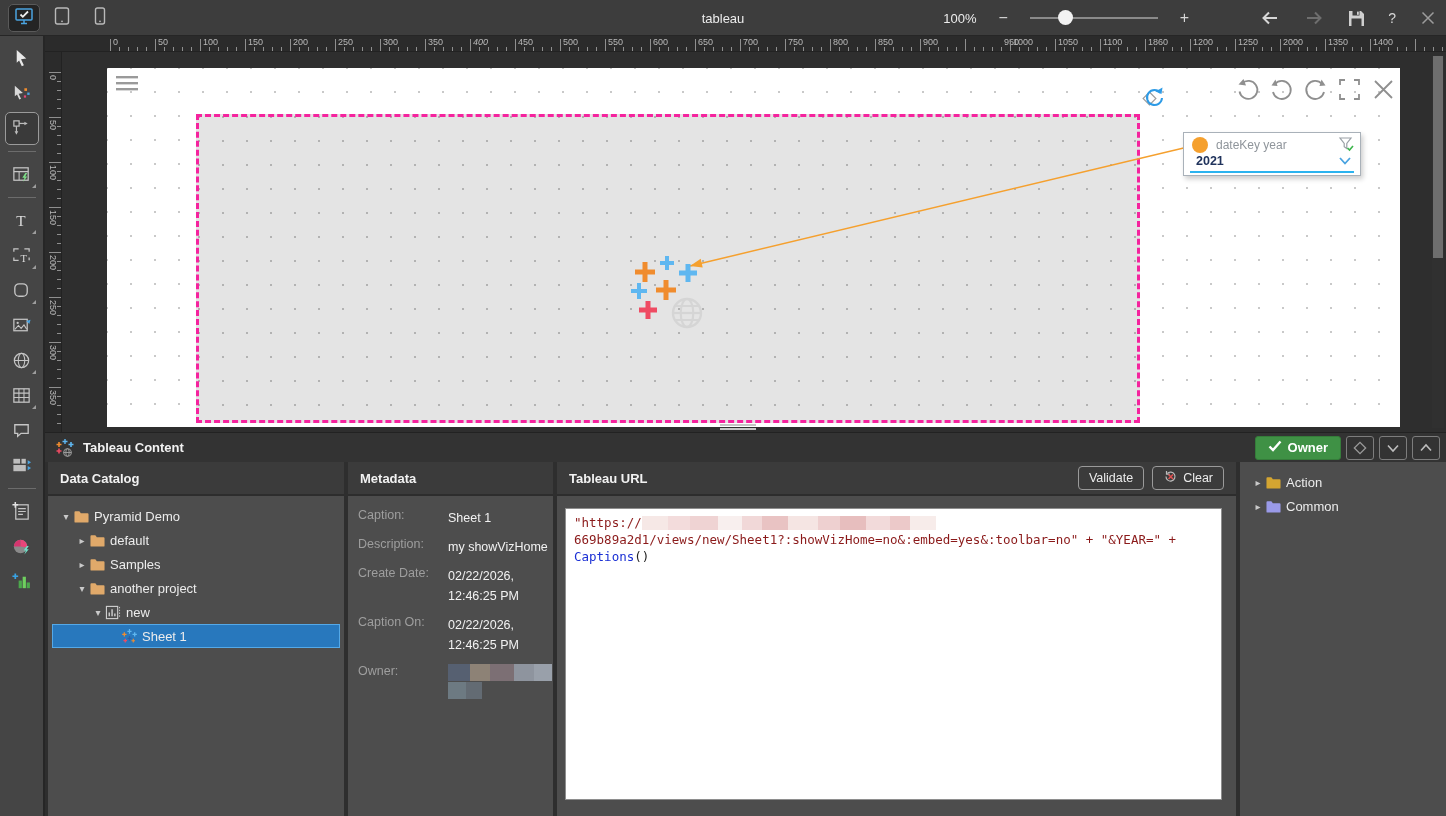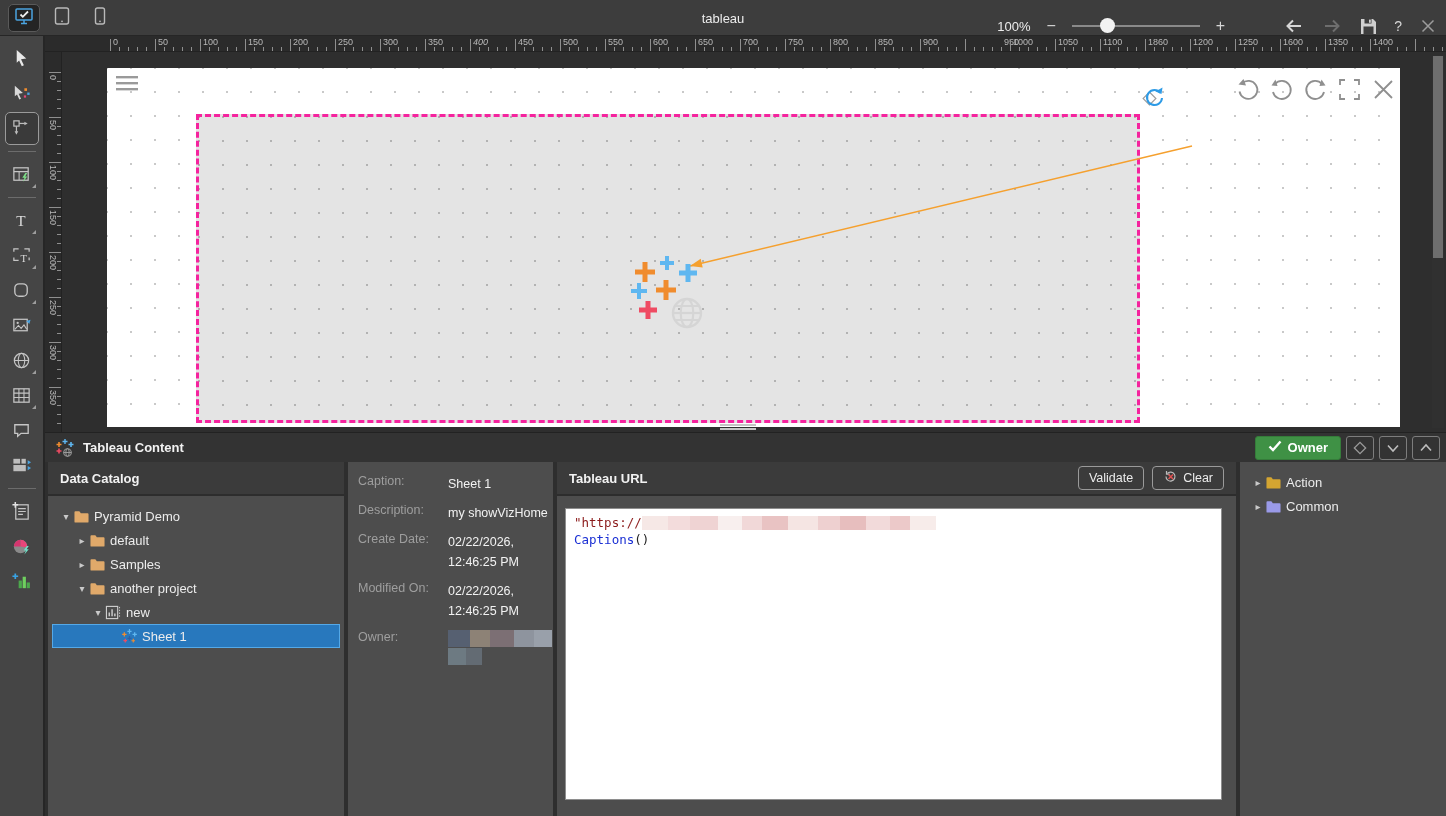--- a/index.html
+++ b/index.html
@@ -5,21 +5,21 @@
   * { margin:0; padding:0; box-sizing:border-box; }
   html,body { width:1446px; height:816px; }
   body { position:relative; background:#2e2e2e; font-family:"Liberation Sans",sans-serif; overflow:hidden; color:#e8e8e8; }
 
   
   .topbar { position:absolute; left:0; top:0; width:1446px; height:36px; background:#3d3d3d; border-bottom:1px solid #262626; display:flex; align-items:center; z-index:30; }
   .device-group { display:flex; gap:6px; margin-left:8px; }
   .device-btn { width:32px; height:28px; border-radius:5px; display:flex; align-items:center; justify-content:center; }
   .device-btn.selected { background:#242424; border:1px solid #5a5a5a; }
   .topbar-title { position:absolute; left:50%; top:0; height:36px; transform:translateX(-50%); display:flex; align-items:center; font-size:13px; color:#ececec; }
-  .topbar-right { position:absolute; right:8px; top:8px; height:36px; display:flex; align-items:center; gap:16px; }
+  .topbar-right { position:absolute; right:8px; top:0; height:36px; display:flex; align-items:center; gap:22px; }
   .zoom-label { font-size:13px; color:#ececec; }
   .zoom-minus,.zoom-plus { font-size:16px; color:#d6d6d6; cursor:default; }
   .zoom-slider { position:relative; width:128px; height:16px; }
   .zoom-track { position:absolute; left:0; right:0; top:7px; height:2px; background:#8a8a8a; }
   .zoom-thumb { position:absolute; left:28px; top:0; width:15px; height:15px; border-radius:50%; background:#f2f2f2; }
   .tb-icon { display:flex; align-items:center; justify-content:center; }
   .help-label { font-size:14px; color:#d6d6d6; }
 
   
   .hruler { position:absolute; left:45px; top:36px; width:1401px; height:16px; background:#2b2b2b; border-bottom:1px solid #222; z-index:20; overflow:hidden; }
@@ -318,21 +318,21 @@
     <div class="tick" style="left: 1163px;"></div>
     <div class="tick" style="left: 1172px;"></div>
     <div class="tick" style="left: 1181px;"></div>
     <div class="tick major" style="left: 1190px;"></div>
     <div class="tick-label" style="left: 1193px;">1250</div>
     <div class="tick" style="left: 1199px;"></div>
     <div class="tick" style="left: 1208px;"></div>
     <div class="tick" style="left: 1217px;"></div>
     <div class="tick" style="left: 1226px;"></div>
     <div class="tick major" style="left: 1235px;"></div>
-    <div class="tick-label" style="left: 1238px;">1600</div>
+    <div class="tick-label" style="left: 1238px;">2000</div>
     <div class="tick" style="left: 1244px;"></div>
     <div class="tick" style="left: 1253px;"></div>
     <div class="tick" style="left: 1262px;"></div>
     <div class="tick" style="left: 1271px;"></div>
     <div class="tick major" style="left: 1280px;"></div>
     <div class="tick-label" style="left: 1283px;">1350</div>
     <div class="tick" style="left: 1289px;"></div>
     <div class="tick" style="left: 1298px;"></div>
     <div class="tick" style="left: 1307px;"></div>
     <div class="tick" style="left: 1316px;"></div>
@@ -570,20 +570,33 @@
           <path d="M4 9 V4 h5 M18 4 h5 v5 M23 18 v5 h-5 M9 23 H4 v-5" fill="none" stroke="#8f8f8f" stroke-width="1.8"></path>
         </svg>
       </span>
     <span class="corner-ic">
         <svg width="27" height="27" viewBox="0 0 27 27">
           <path d="M5 5 l17 17 M22 5 L5 22" stroke="#8f8f8f" stroke-width="1.8"></path>
         </svg>
       </span>
   </div>
 
+  <div class="filter-widget">
+    <div class="fw-dot"></div>
+    <div class="fw-title">dateKey year</div>
+    <span class="fw-filter"><svg width="17" height="17" viewBox="0 0 17 17">
+          <path d="M2 2 h11 l-4.2 5.5 v5 l-2.6 -1.8 v-3.2 Z" fill="none" stroke="#9aa0a6" stroke-width="1.2"></path>
+          <path d="M9.5 12 l2 2 3.5 -4" stroke="#3bb54a" stroke-width="1.6" fill="none"></path>
+        </svg></span>
+    <div class="fw-underline"></div>
+    <div class="fw-value">2021</div>
+    <span class="fw-chevron"><svg width="14" height="10" viewBox="0 0 14 10">
+          <path d="M2 2 L7 7.5 L12 2" stroke="#4aa3e0" stroke-width="1.8" fill="none"></path>
+        </svg></span>
+  </div>
 
   <div class="v-scroll">
       <div class="v-thumb"></div>
     </div>
 </div>
 
 <div class="content-bar">
   <span class="cb-logo">
     <svg width="20" height="20" viewBox="0 0 20 20">
         <path d="M10 1 v5 M7.5 3.5 h5" stroke="#5fb7f0" stroke-width="1.4"></path>
@@ -684,28 +697,31 @@
             <path d="M4.5 11.5 v4 M2.6 13.5 h3.8" stroke="#ef4b63" stroke-width="1.3"></path>
             <path d="M13 11.5 v4 M11.1 13.5 h3.8" stroke="#f08c2e" stroke-width="1.2"></path>
           </svg>
         </span>
         <span class="tree-label">Sheet 1</span>
       </div>
     </div>
 </div>
 
 <div class="panel" id="panel-meta">
+  <div class="panel-header">
+      <span>Metadata</span>
+    </div>
   <div class="meta-grid" id="meta-grid">
       <div class="meta-label">Caption:</div>
       <div class="meta-value">Sheet 1</div>
       <div class="meta-label">Description:</div>
       <div class="meta-value">my showVizHome</div>
       <div class="meta-label">Create Date:</div>
       <div class="meta-value">02/22/2026, 12:46:25 PM</div>
-      <div class="meta-label">Modified On:</div>
+      <div class="meta-label">Caption On:</div>
       <div class="meta-value">02/22/2026, 12:46:25 PM</div>
       <div class="meta-label">Owner:</div>
       <div class="meta-value">
         <div class="redact-row">
           <span style="width: 22px; background: rgb(86, 96, 113);"></span>
           <span style="width: 20px; background: rgb(141, 130, 118);"></span>
           <span style="width: 24px; background: rgb(124, 111, 116);"></span>
           <span style="width: 20px; background: rgb(142, 148, 158);"></span>
           <span style="width: 18px; background: rgb(153, 160, 170);"></span>
         </div>
@@ -742,20 +758,21 @@
           <span style="width: 24px; background: rgb(248, 239, 238);"></span>
           <span style="width: 20px; background: rgb(241, 216, 216);"></span>
           <span style="width: 26px; background: rgb(233, 195, 195);"></span>
           <span style="width: 30px; background: rgb(245, 229, 227);"></span>
           <span style="width: 22px; background: rgb(238, 208, 208);"></span>
           <span style="width: 26px; background: rgb(231, 190, 190);"></span>
           <span style="width: 24px; background: rgb(242, 218, 218);"></span>
           <span style="width: 20px; background: rgb(236, 201, 201);"></span>
           <span style="width: 26px; background: rgb(247, 236, 234);"></span>
         </span></div>
+    <div class="code-line"><span class="str">669b89a2d1/views/new/Sheet1?:showVizHome=no&amp;:embed=yes&amp;:toolbar=no" + "&amp;YEAR=" +</span></div>
     <div class="code-line"><span class="fn">Captions</span><span class="plain">()</span></div>
   </div>
 </div>
 
 <div class="panel" id="panel-fn">
   <div class="tree" id="fn-tree">
       <div class="tree-row" style="padding-left: 6px;">
         <span class="tree-caret">▸</span>
         <span class="tree-ic">
           <svg width="17" height="15" viewBox="0 0 18 16">

